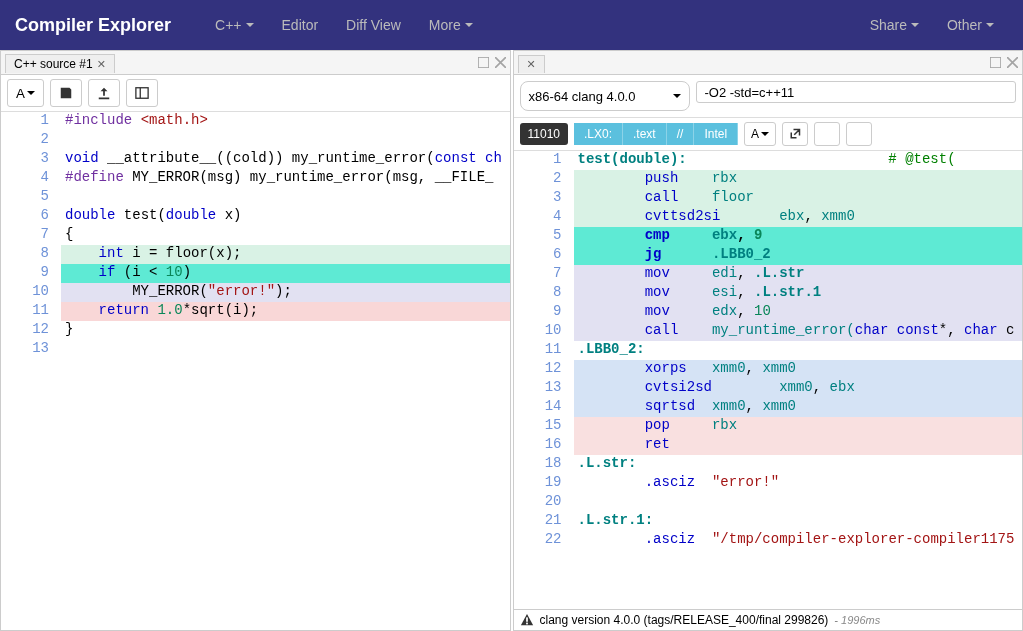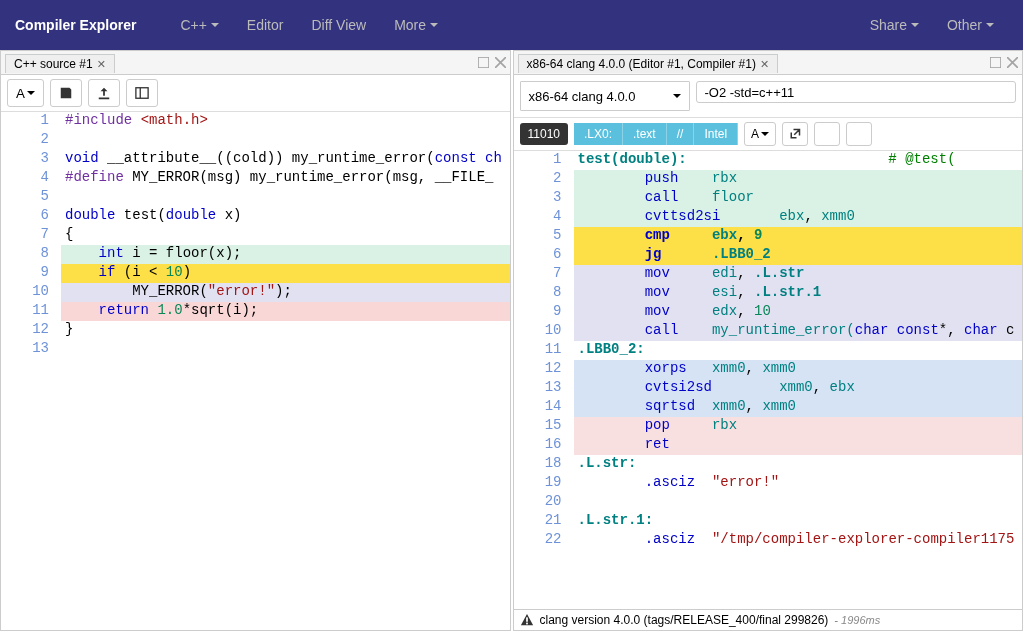--- a/index.html
+++ b/index.html
@@ -1,42 +1,42 @@
 <!DOCTYPE html>
 <html><head>
 <meta charset="utf-8">
 <style>
 * { box-sizing: border-box; margin: 0; padding: 0; }
 body { font-family: -apple-system, Helvetica, Arial, sans-serif; font-size: 13px; background: #fff; overflow: hidden; }
 .navbar { background: #33327e; height: 50px; display: flex; align-items: center; padding: 0 15px; color: #bbb; }
-.brand { color: #fff; font-weight: bold; font-size: 14px; margin-right: 30px; }
+.brand { color: #fff; font-weight: bold; font-size: 18px; margin-right: 30px; }
 .nav-item { color: #bbb; padding: 0 14px; cursor: pointer; font-size: 14px; display: flex; align-items: center; }
 .caret { display: inline-block; width: 0; height: 0; margin-left: 4px; border-left: 4px solid transparent; border-right: 4px solid transparent; border-top: 4px solid currentColor; }
 .spacer { flex: 1; }
 .main { display: flex; height: calc(100vh - 50px); }
 .pane { flex: 1; border: 1px solid #ccc; display: flex; flex-direction: column; min-width: 0; }
 .pane + .pane { margin-left: 2px; }
 .tabbar { background: #f5f5f5; border-bottom: 1px solid #ccc; height: 24px; display: flex; align-items: center; padding: 0 4px; position: relative; }
 .tab { background: #efefef; border: 1px solid #ccc; border-bottom: none; padding: 2px 8px; font-size: 12px; display: flex; align-items: center; gap: 4px; margin-top: 2px; }
 .tab .x { font-size: 11px; cursor: pointer; opacity: 0.6; }
 .tabbar-right { position: absolute; right: 4px; display: flex; gap: 6px; align-items: center; }
 .win-icon { width: 11px; height: 11px; cursor: pointer; opacity: 0.5; }
 .toolbar { background: #fff; border-bottom: 1px solid #ddd; padding: 4px 6px; display: flex; gap: 6px; align-items: center; }
 .btn { border: 1px solid #ccc; background: #fff; padding: 4px 8px; border-radius: 3px; cursor: pointer; display: inline-flex; align-items: center; height: 28px; }
 .btn-sm { border: 1px solid #ccc; background: #fff; padding: 2px 6px; border-radius: 3px; cursor: pointer; display: inline-flex; align-items: center; height: 24px; font-size: 12px; }
-.select { border: 1px solid #ccc; padding: 4px 8px; border-radius: 1px; display: flex; align-items: center; justify-content: space-between; min-width: 170px; cursor: pointer; height: 30px; }
+.select { border: 1px solid #ccc; padding: 4px 8px; border-radius: 8px; display: flex; align-items: center; justify-content: space-between; min-width: 170px; cursor: pointer; height: 30px; }
 .input { border: 1px solid #ccc; padding: 4px 8px; border-radius: 3px; flex: 1; height: 22px; font-size: 13px; }
 .bluebar { background: #5bc0de; display: flex; align-items: center; }
 .bluebar .seg { color: #fff; padding: 4px 10px; border-right: 1px solid rgba(255,255,255,0.3); font-size: 12px; cursor: pointer; }
 .editor { flex: 1; overflow: auto; font-family: Consolas, 'Courier New', monospace; font-size: 14px; background: #fff; position: relative; }
 .line { display: flex; min-height: 19px; white-space: pre; }
 .gutter { width: 60px; text-align: right; padding-right: 12px; color: #6e92d8; user-select: none; flex-shrink: 0; }
 .code { flex: 1; padding-left: 4px; }
 .hl-green { background: #d9f2e5; }
-.hl-yellow { background: #fde047; }
+.hl-yellow { background: #5eead4; }
 .hl-red { background: #f9d7d7; }
 .hl-purple { background: #e2e1f2; }
 .hl-blue { background: #d5e3f5; }
 .hl-pink { background: #f9e0e0; }
 .kw { color: #0000c8; }
 .str { color: #a31515; }
 .num { color: #098658; }
 .label { color: #008080; font-weight: bold; margin-top: 38px; }
 .reg { color: #008080; }
 .cmt { color: #008000; }
@@ -128,21 +128,20 @@
         <div class="line"><div class="gutter">10</div><div class="code hl-purple"><span class="">        MY_ERROR(</span><span class="str">"error!"</span><span class="">);</span></div></div>
         <div class="line"><div class="gutter">11</div><div class="code hl-red"><span class="">    </span><span class="kw">return</span><span class=""> </span><span class="num">1.0</span><span class="">*sqrt(i);</span></div></div>
         <div class="line"><div class="gutter">12</div><div class="code "><span class="">}</span></div></div>
         <div class="line"><div class="gutter">13</div><div class="code "></div></div>
       </div>
   </div>
 
   <div class="pane">
     <div class="tabbar">
       <div class="tab">
-        <span>x86-64 clang 4.0.0 (Editor #1, Compiler #1)</span>
         <span class="x">✕</span>
       </div>
       <div class="tabbar-right">
         <svg class="win-icon" viewBox="0 0 10 10">
             <rect x="0" y="0" width="10" height="10" fill="none" stroke="#555" stroke-width="1.5"></rect>
           </svg>
         <svg class="win-icon" viewBox="0 0 10 10">
             <path d="M0 0 L10 10 M10 0 L0 10" stroke="#555" stroke-width="1.5"></path>
           </svg>
       </div>

